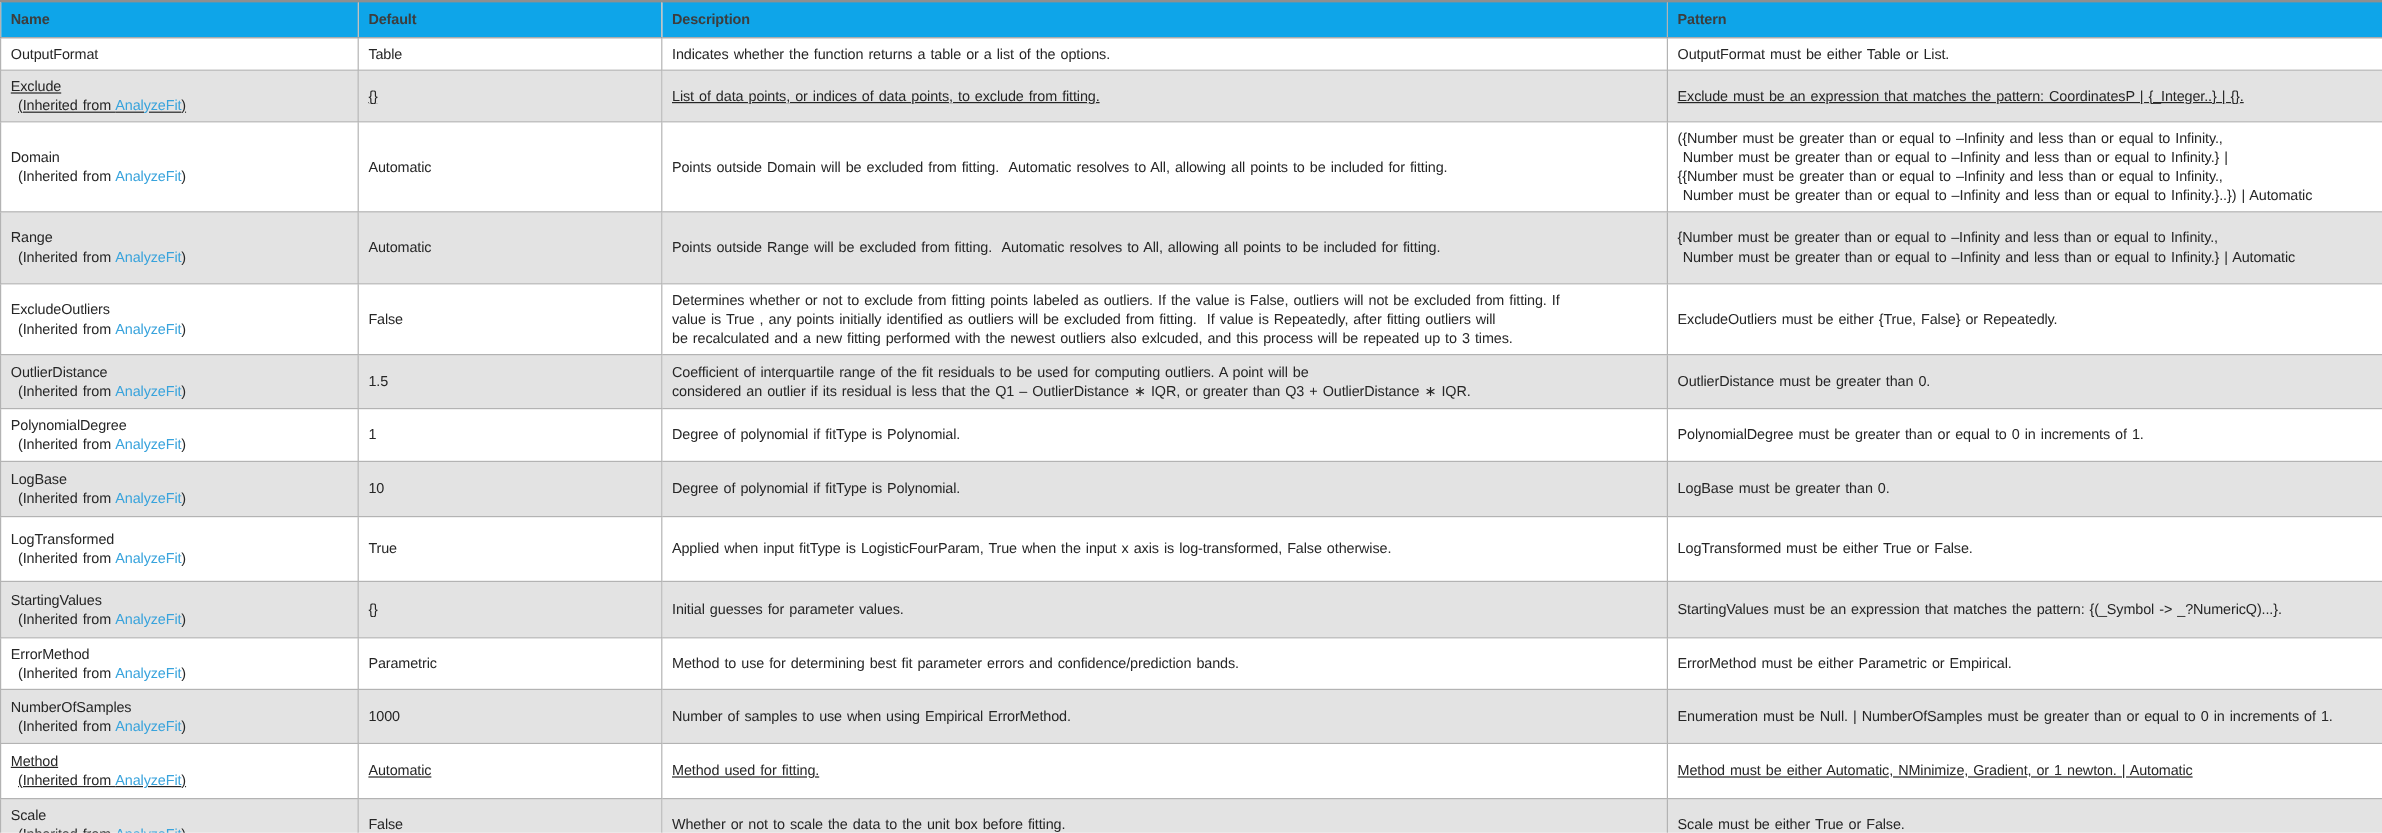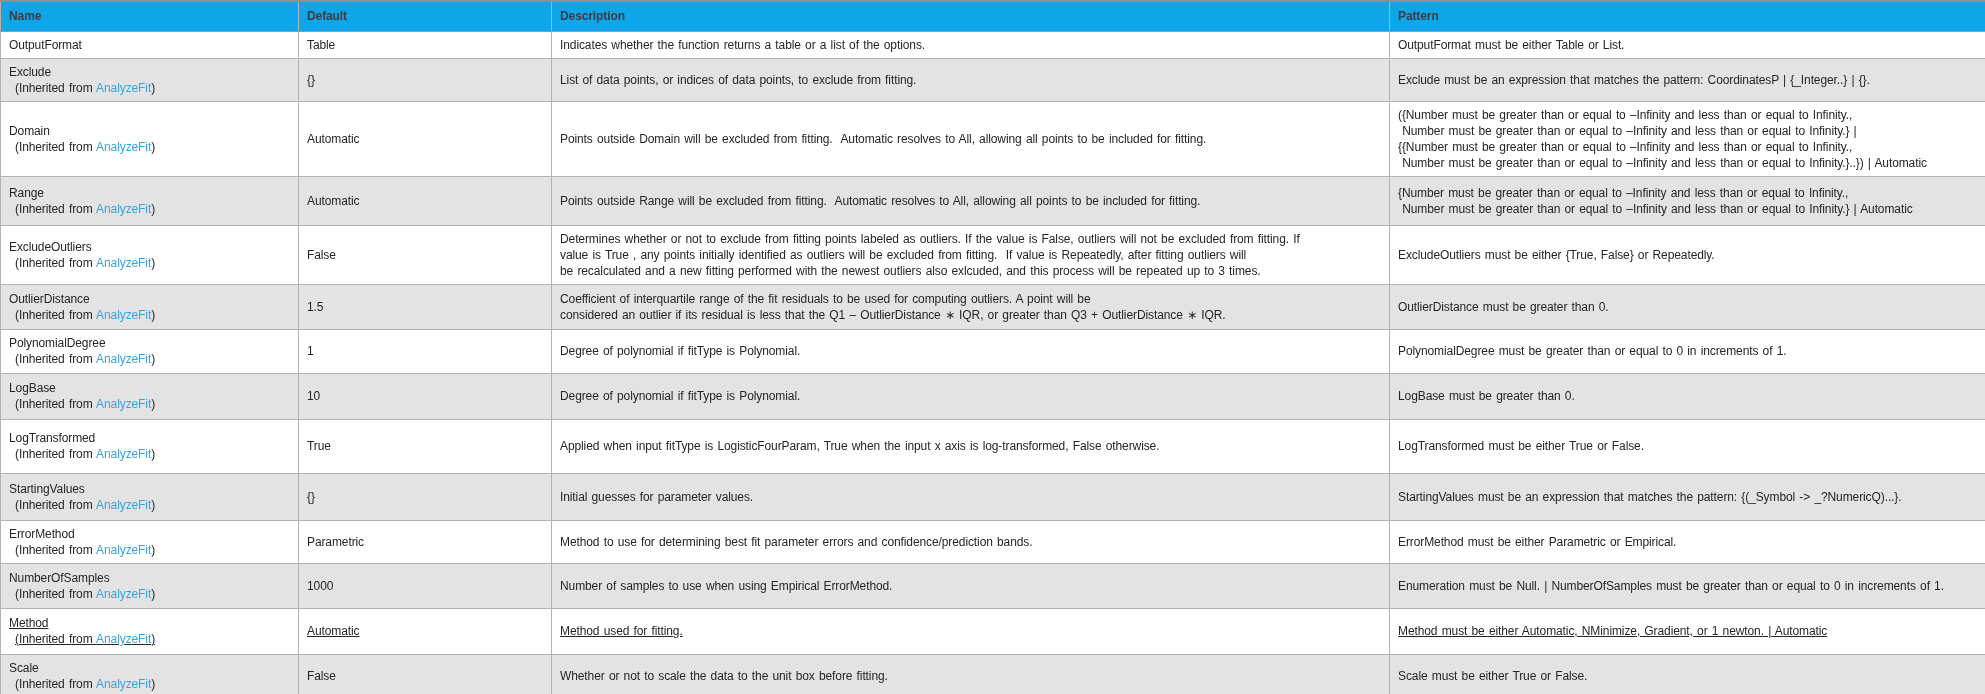--- a/index.html
+++ b/index.html
@@ -36,23 +36,23 @@
   th {
     text-align: left;
     font-weight: bold;
     color: #3d3d3d;
     border-bottom: 1px solid #9a9a9a;
   }
   tbody tr:nth-child(odd)  { background: #ffffff; }
   tbody tr:nth-child(even) { background: #e3e3e3; }
 
   tbody tr:nth-child(1)  { height: 16px; }
-  tbody tr:nth-child(2)  { height: 27px; }
+  tbody tr:nth-child(2)  { height: 27px; text-decoration: underline; }
   tbody tr:nth-child(3)  { height: 70px; }
-  tbody tr:nth-child(4)  { height: 49px; }
+  tbody tr:nth-child(4)  { height: 60px; }
   tbody tr:nth-child(5)  { height: 53px; }
   tbody tr:nth-child(6)  { height: 45px; }
   tbody tr:nth-child(7)  { height: 44px; }
   tbody tr:nth-child(8)  { height: 46px; }
   tbody tr:nth-child(9)  { height: 54px; }
   tbody tr:nth-child(10) { height: 47px; }
   tbody tr:nth-child(11) { height: 43px; margin-left: 19px; }
   tbody tr:nth-child(12) { height: 45px; }
   tbody tr:nth-child(13) { height: 46px; text-decoration: underline; }
   tbody tr:nth-child(14) { height: 44px; }

